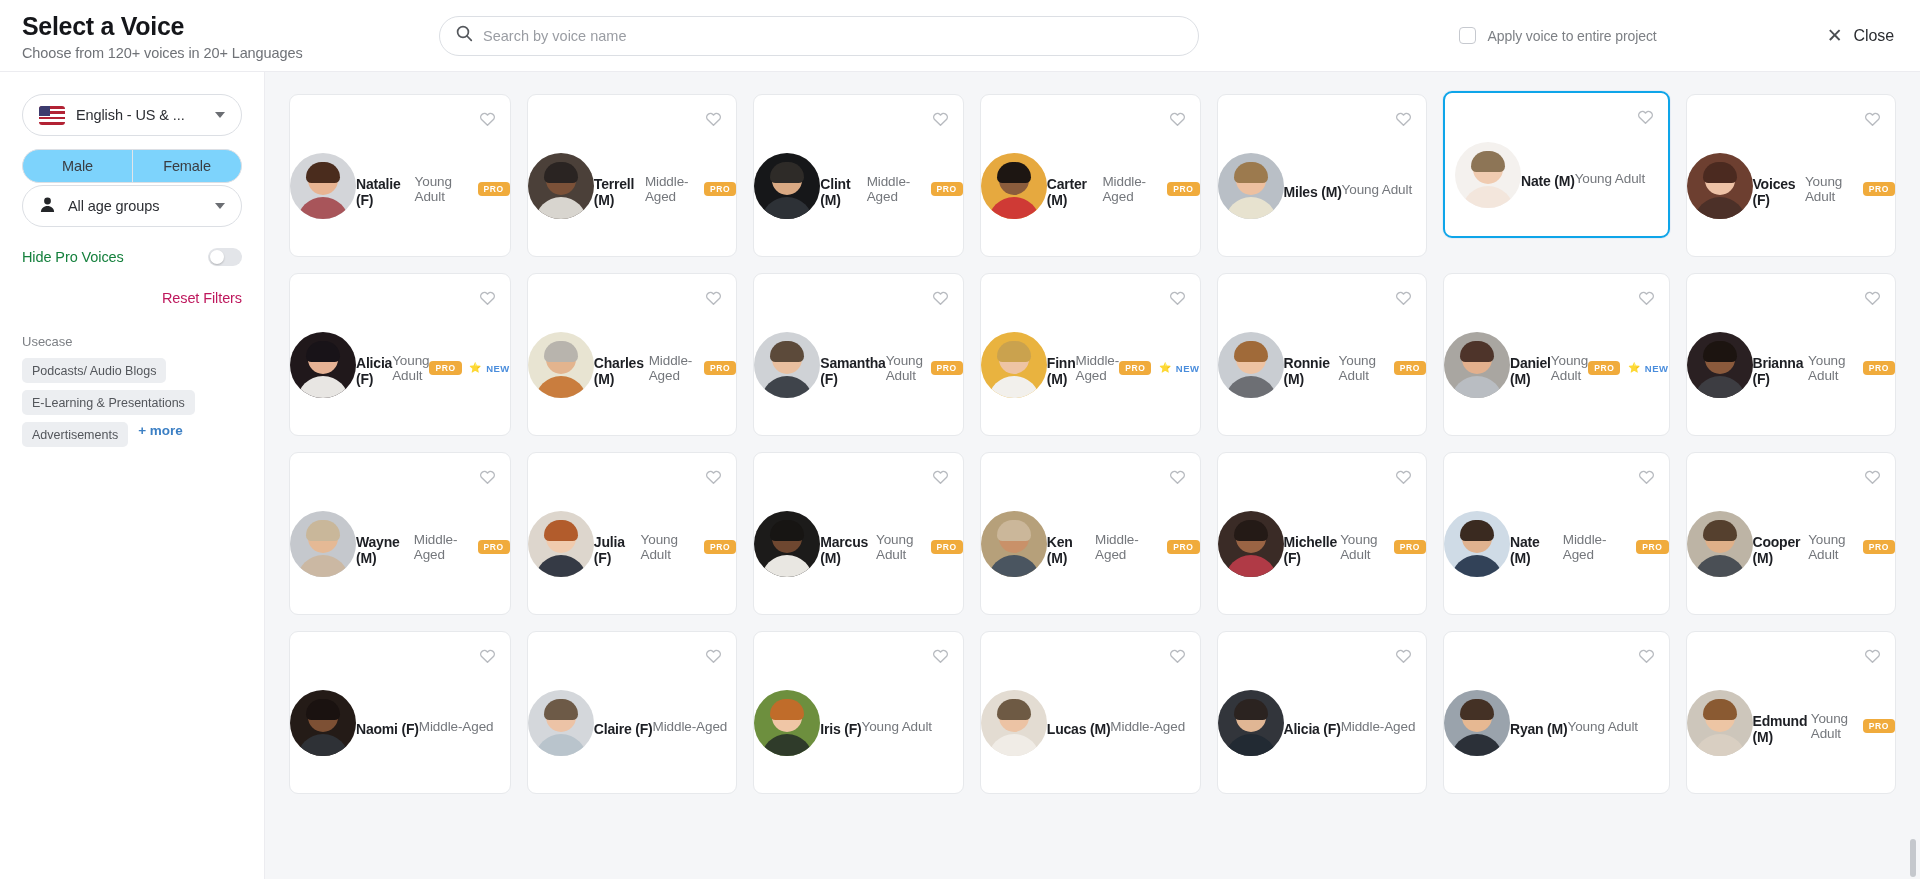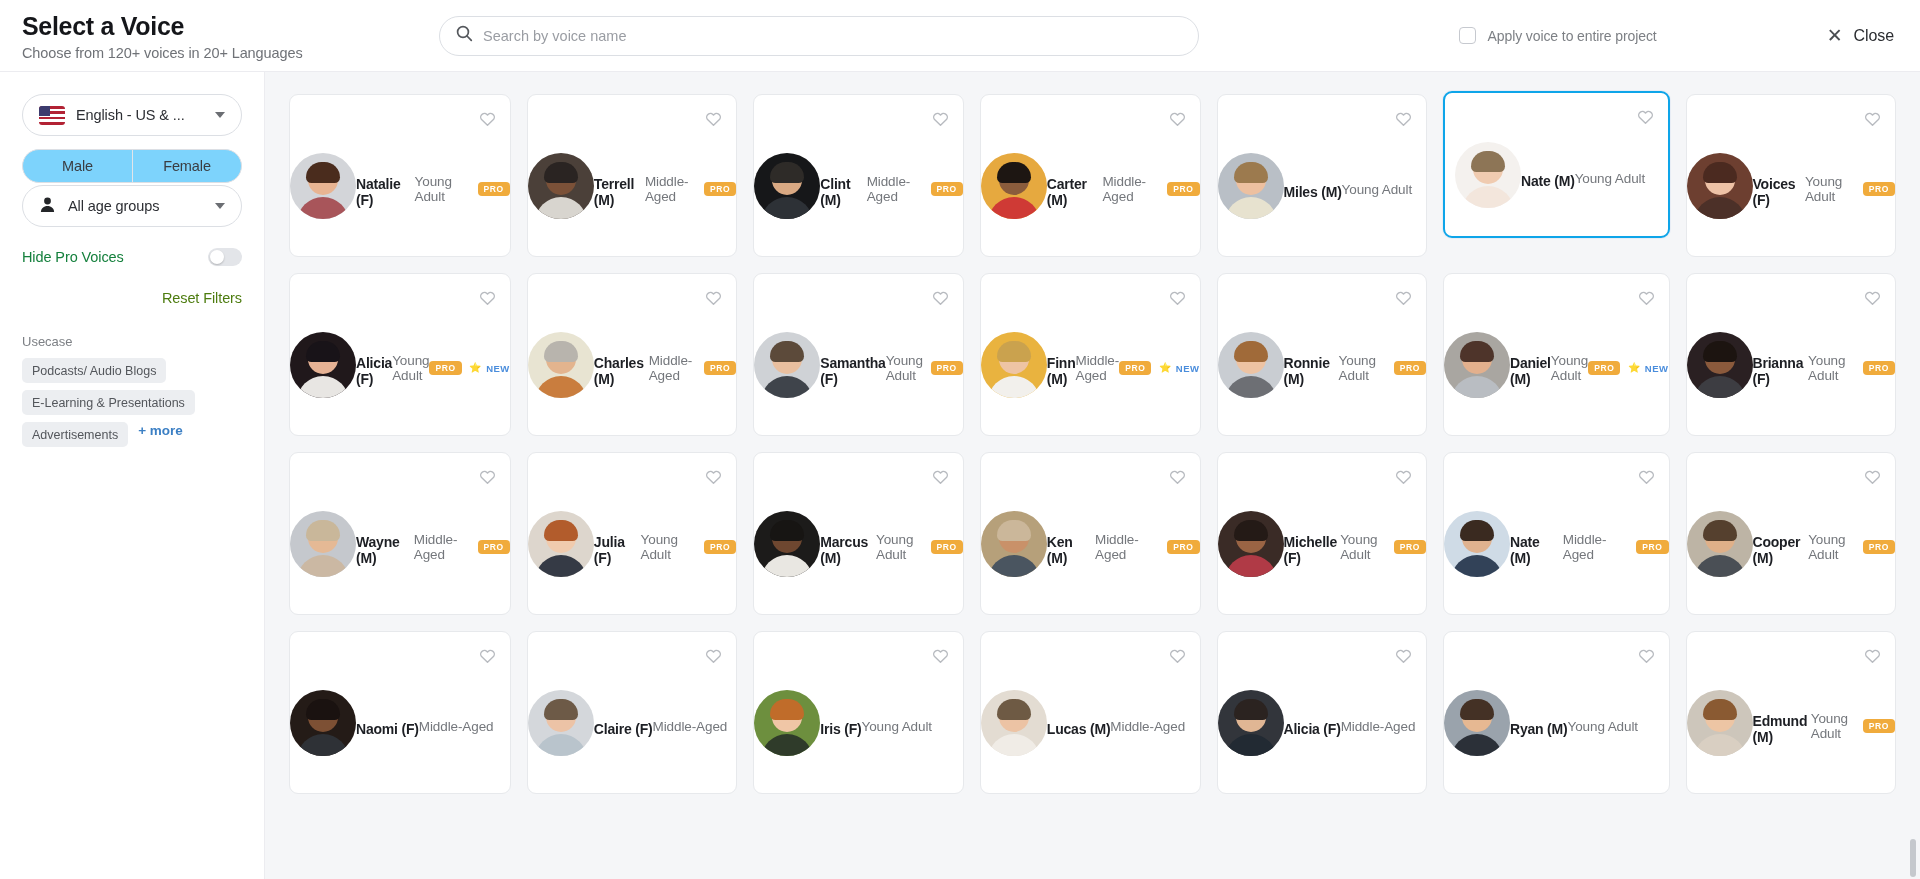--- a/index.html
+++ b/index.html
@@ -102,21 +102,21 @@
   .toggle-label { font-size: 14.5px; color: #15803d; letter-spacing:-0.1px; }
   .switch {
     margin-left: auto; width: 34px; height: 18px; border-radius: 10px;
     background: #e3e5e9; position: relative; cursor: pointer; flex:0 0 auto;
   }
   .switch .knob {
     position: absolute; left: 2px; top: 2px; width: 14px; height: 14px;
     border-radius: 50%; background: #fff; box-shadow: 0 1px 2px rgba(0,0,0,.22);
   }
   .reset-row { display: flex; justify-content: flex-end; margin-top: 16px; }
-  .reset-link { font-size: 14.5px; color: #4d7c0f; cursor: pointer; letter-spacing:-0.1px; }
+  .reset-link { font-size: 14.5px; color: #be185d; cursor: pointer; letter-spacing:-0.1px; }
 
   .usecase-title { font-size: 13px; color: #7d8085; margin-top: 28px; margin-bottom: 9px; }
   .tag {
     display: inline-flex; align-items: center; height: 25px;
     background: #eceef1; border-radius: 5px; padding: 0 10px;
     font-size: 12.5px; color: #53565b; margin-bottom: 7px; cursor: pointer;
   }
   .tag-row { display: flex; align-items: center; gap: 10px; }
   .more-link { font-size: 13.5px; color: #3b7fc4; font-weight: 700; cursor: pointer;
     margin-bottom: 15px; }

